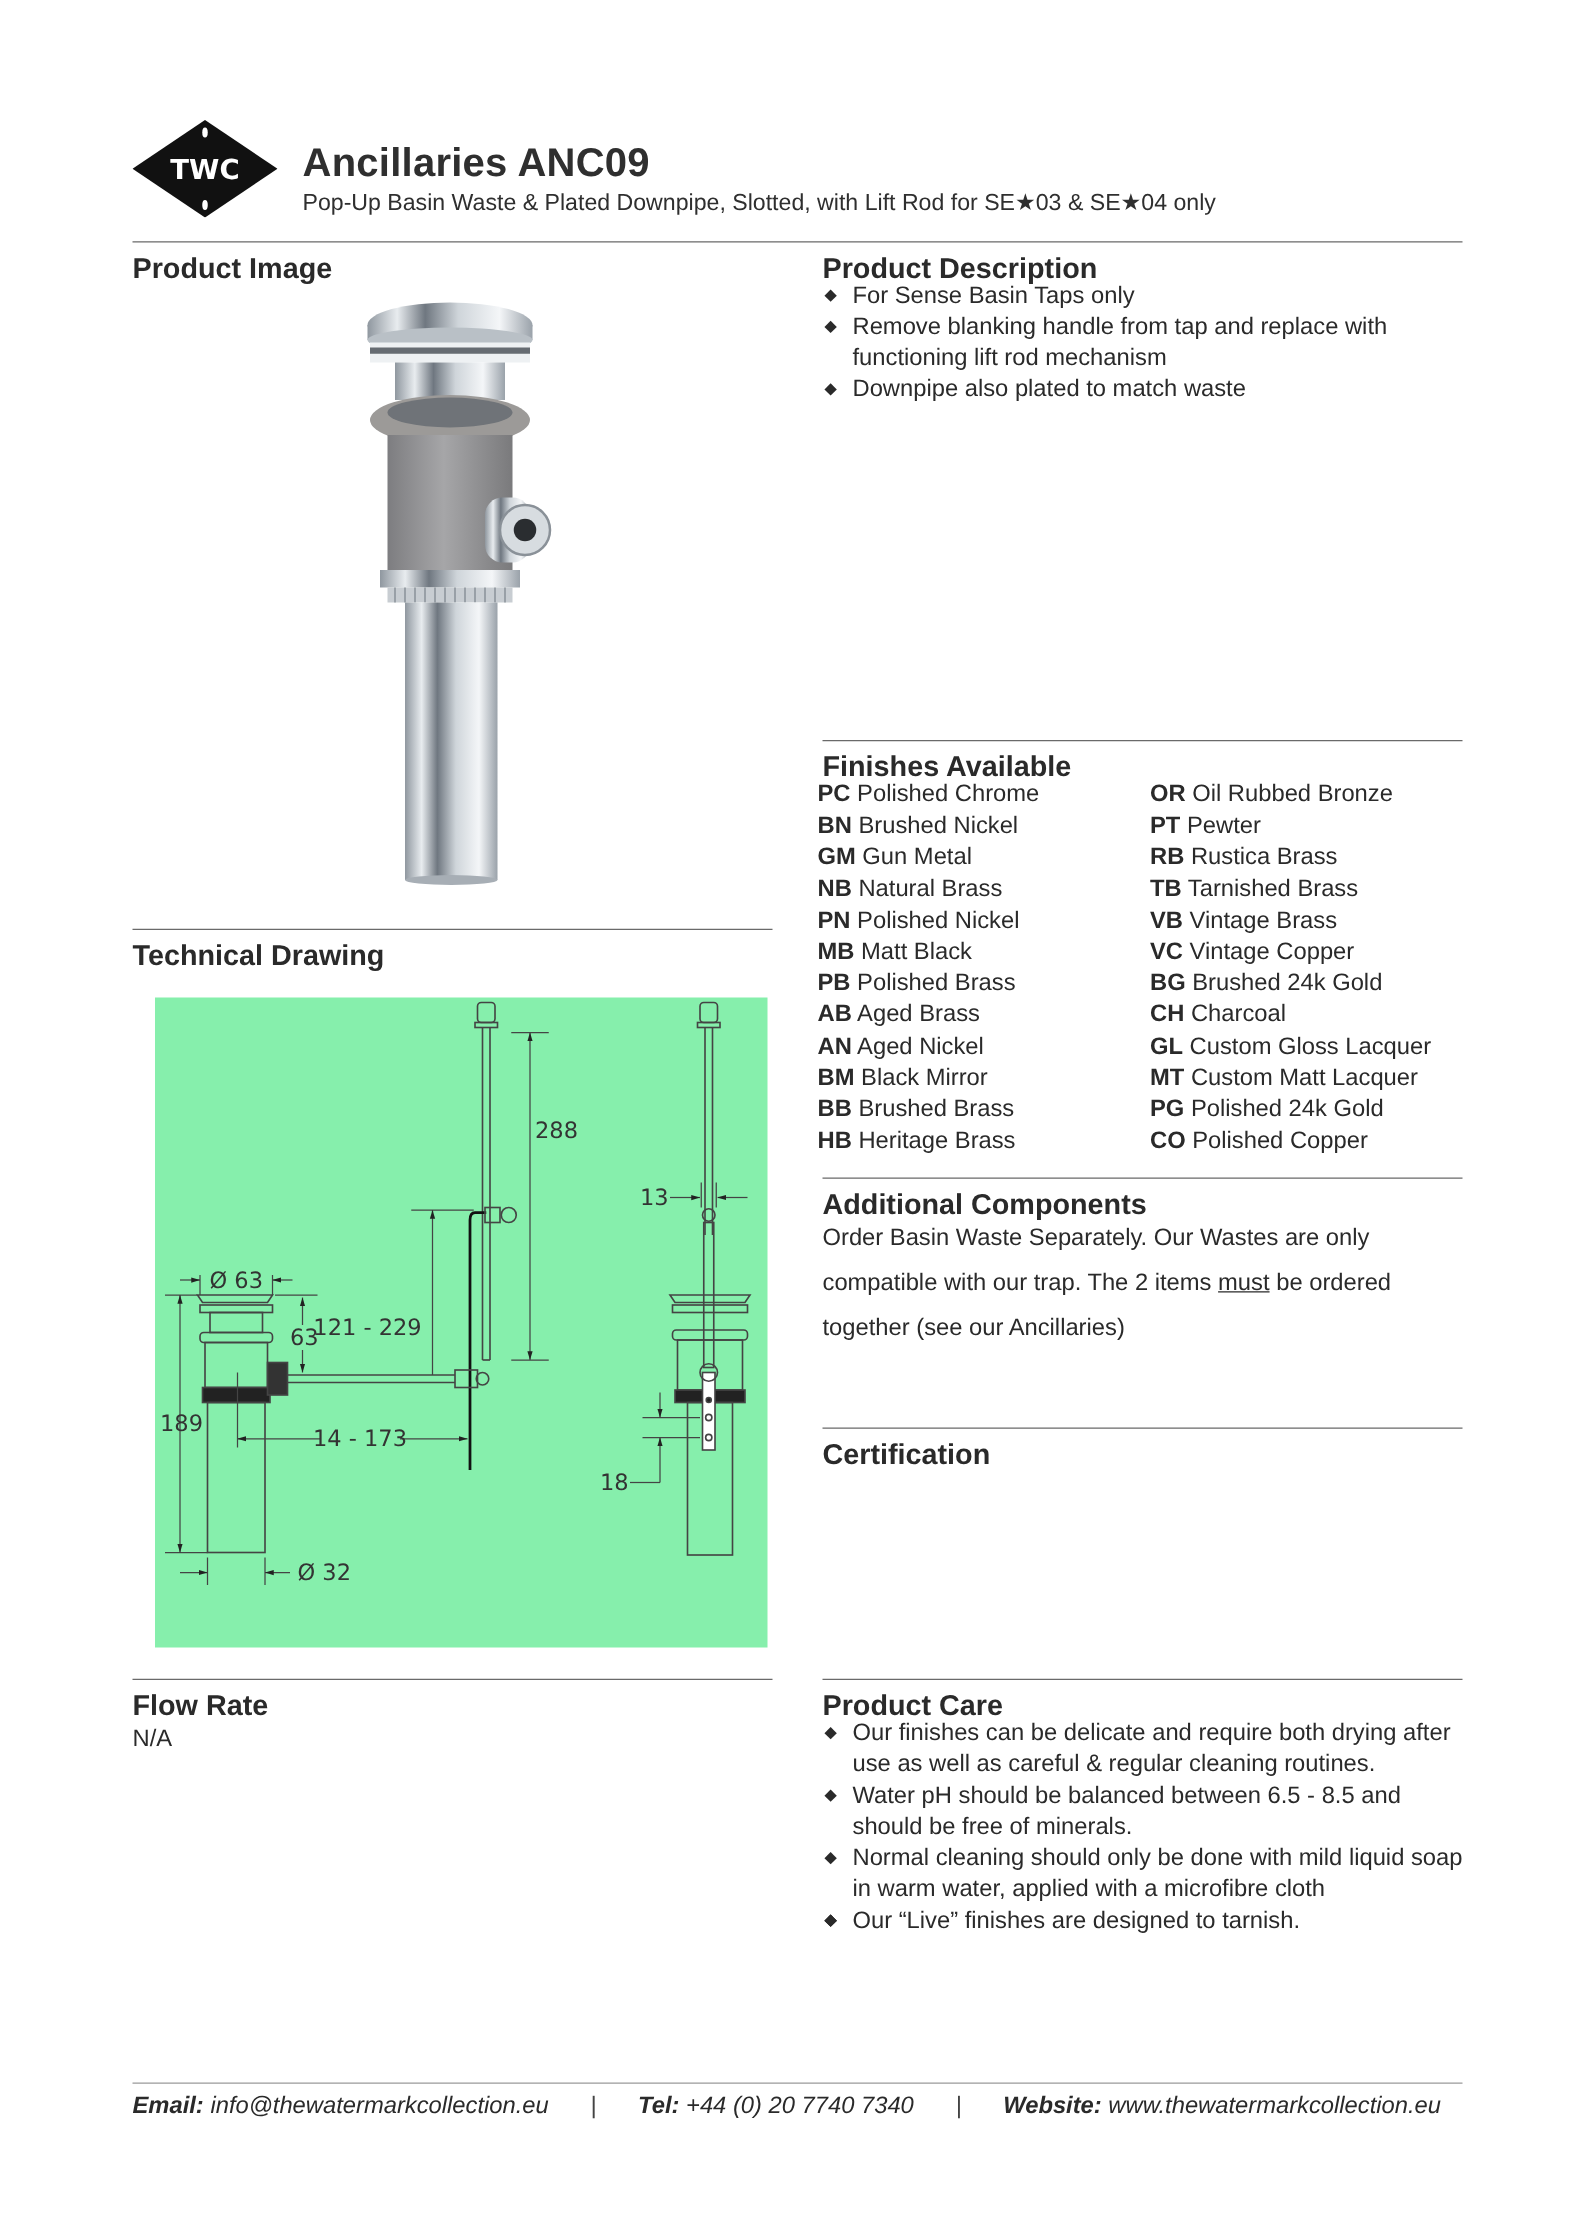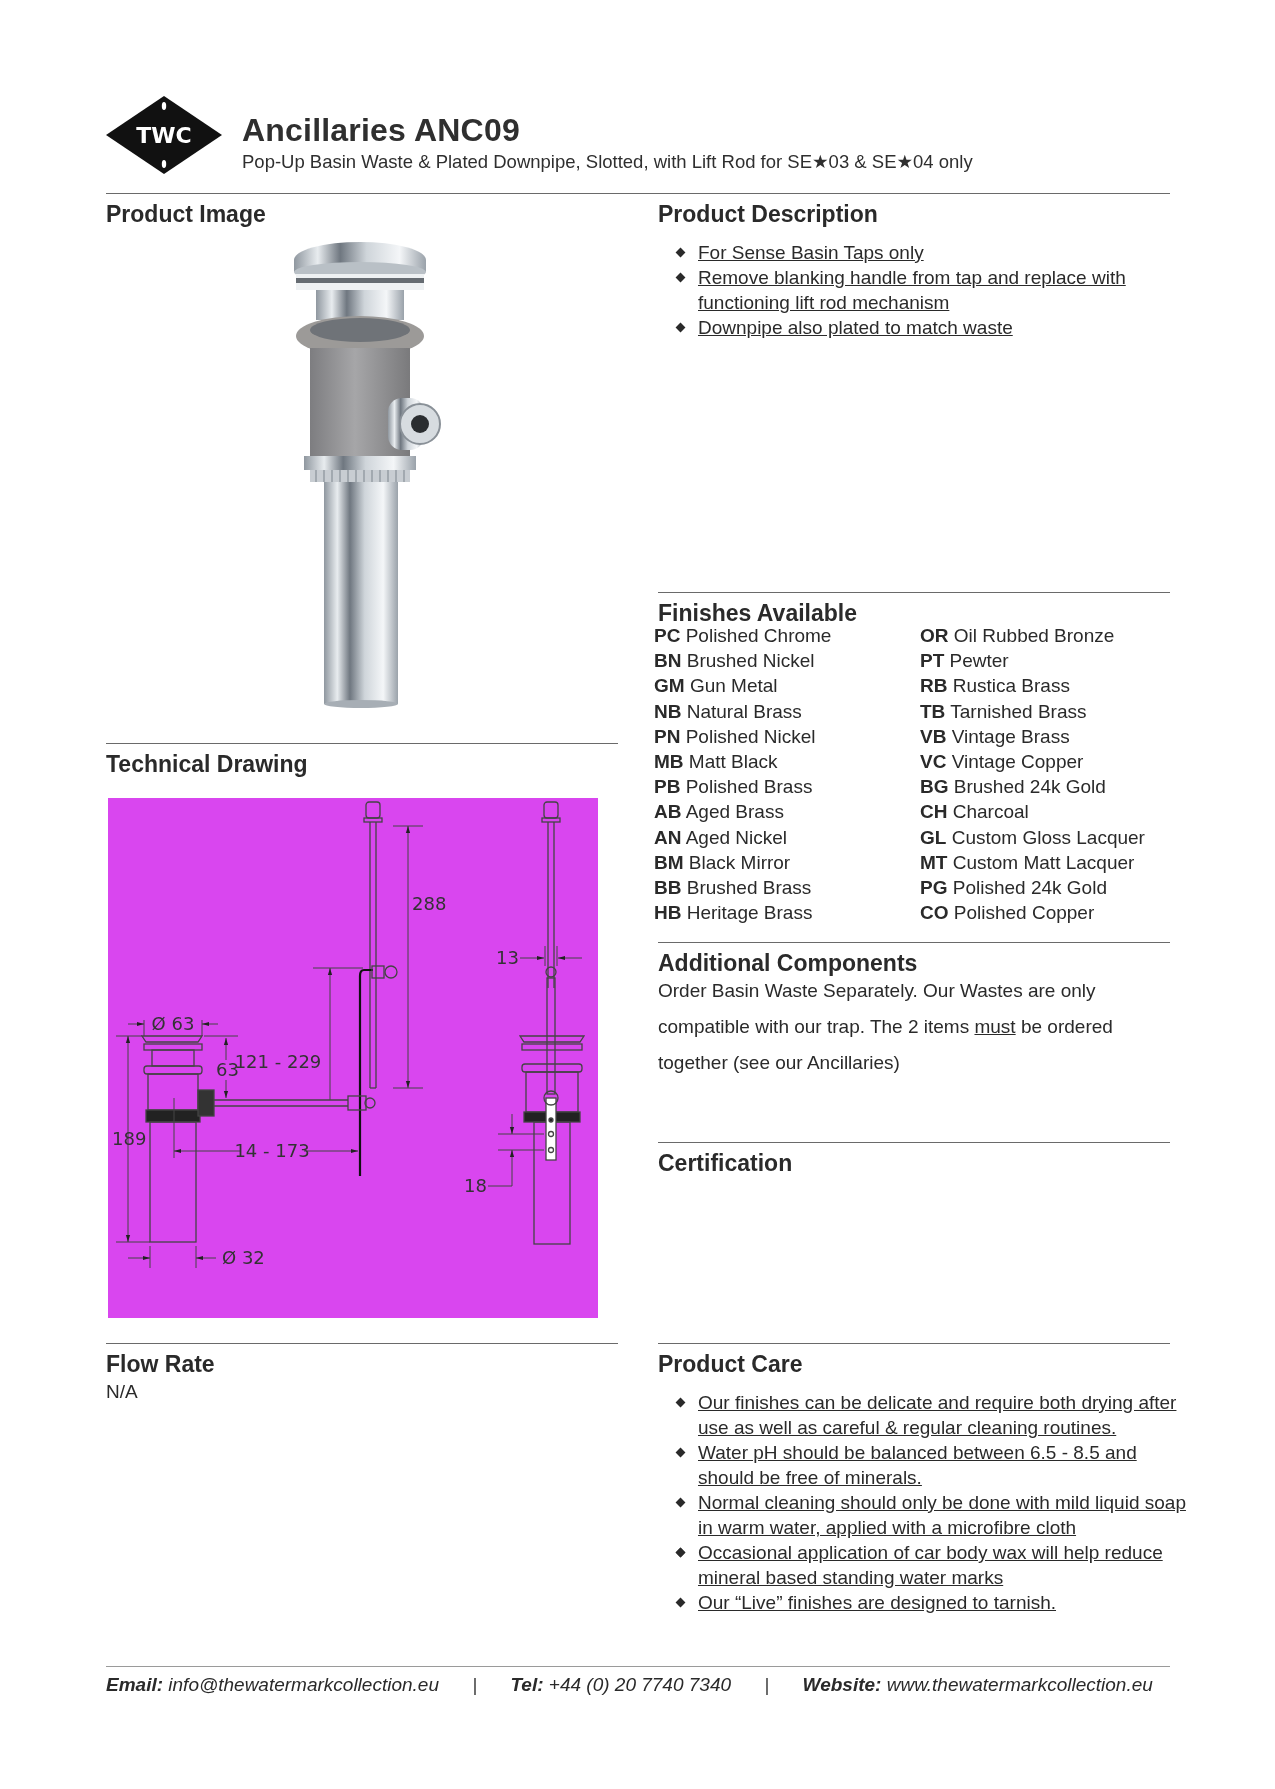--- a/index.html
+++ b/index.html
@@ -2,21 +2,21 @@
 <html><head>
 <meta charset="utf-8">
 <style>
   html, body { margin: 0; padding: 0; background: #ffffff; }
   body { width: 1275px; height: 1789px; position: relative; overflow: hidden;
          font-family: "Liberation Sans", sans-serif; color: #2a2a2a; }
   .abs { position: absolute; }
   .rule { position: absolute; height: 0; border-top: 1.5px solid #6a6a6a; }
   h2.sec { position: absolute; margin: 0; font-size: 23px; font-weight: bold; color: #2a2a2a; }
   .body-text { font-size: 19px; line-height: 36px; color: #2a2a2a; }
-  ul.bullets { list-style: none; margin: 16px; padding: 0; text-decoration: underline; }
+  ul.bullets { list-style: none; margin: 0; padding: 0; }
   ul.bullets li { position: relative; padding-left: 24px; font-size: 19px; line-height: 25px; }
   ul.bullets li .diamond { position: absolute; left: 3px; top: 9px; width: 7px; height: 7px;
        background: #2a2a2a; transform: rotate(45deg); }
   .finish-grid { display: grid; grid-template-columns: 266px 260px; row-gap: 0; }
   .finish { font-size: 19px; line-height: 25.2px; white-space: nowrap; }
   .finish b { font-weight: bold; }
   .footer { position: absolute; left: 106px; top: 1672px; font-size: 19px; white-space: nowrap; }
   .footer .sep { display: inline-block; margin: 0 28px; color: #444; }
   .title { font-size: 32px; font-weight: bold; color: #2f2f2f; letter-spacing: 0.2px; }
   .subtitle { font-size: 18.5px; color: #2f2f2f; }
@@ -92,21 +92,21 @@
     </g>
 
     <rect x="54" y="244" width="74" height="222" fill="url(#chrome)"></rect>
     <ellipse cx="91" cy="466" rx="37" ry="4" fill="#a7aeb5"></ellipse>
   </svg>
 </div>
 
 <div class="rule" style="left:106px; top:743px; width:512px;"></div>
 
 <h2 class="sec" style="left:106px; top:751px;">Technical Drawing</h2>
-<div class="abs" style="left:108px; top:798px; width:490px; height:520px; background:#d946ef;">
+<div class="abs" style="left:124px; top:798px; width:490px; height:520px; background:#86efac;">
   <svg width="490" height="520" viewBox="0 0 490 520">
     <defs>
       <marker id="arr" viewBox="0 0 10 10" refX="10" refY="5" markerWidth="7" markerHeight="7" orient="auto-start-reverse">
         <path d="M0,2 L10,5 L0,8 z" fill="#222"></path>
       </marker>
     </defs>
     <g stroke="#444" stroke-width="1.3" fill="none">
 
       <rect x="258" y="4" width="14" height="16" rx="3"></rect>
       <rect x="256" y="20" width="18" height="4"></rect>
@@ -254,21 +254,21 @@
 <h2 class="sec" style="left:658px; top:1150px;">Certification</h2>
 
 <div class="rule" style="left:658px; top:1343px; width:512px;"></div>
 
 <h2 class="sec" style="left:658px; top:1351px;">Product Care</h2>
 <ul class="bullets abs" style="left:658px; top:1374px; width:512px;">
   <li><span class="diamond"></span><span>Our finishes can be delicate and require both drying after use as well as careful &amp; regular cleaning routines.</span></li>
   <li><span class="diamond"></span><span>Water pH should be balanced between 6.5 - 8.5 and should be free of minerals.</span></li>
   <li><span class="diamond"></span><span>Normal cleaning should only be done with mild liquid soap in warm water, applied with a microfibre cloth</span></li>
   <li><span class="diamond"></span></li>
-  <li><span class="diamond"></span><span>Occasional application of car body wax will help reduce mineral based standing water marks</span></li>
+  <li><span class="diamond"></span></li>
   <li><span class="diamond"></span><span>Our “Live” finishes are designed to tarnish.</span></li>
 </ul>
 
 <div class="rule" style="left:106px; top:1666px; width:1064px; border-top-color:#9a9a9a;"></div>
 <div class="footer" style="top:1674px;font-style:italic;">
   <b>Email:</b>
   <span>info@thewatermarkcollection.eu</span>
   <span class="sep">|</span>
   <b>Tel:</b>
   <span>+44 (0) 20 7740 7340</span>

